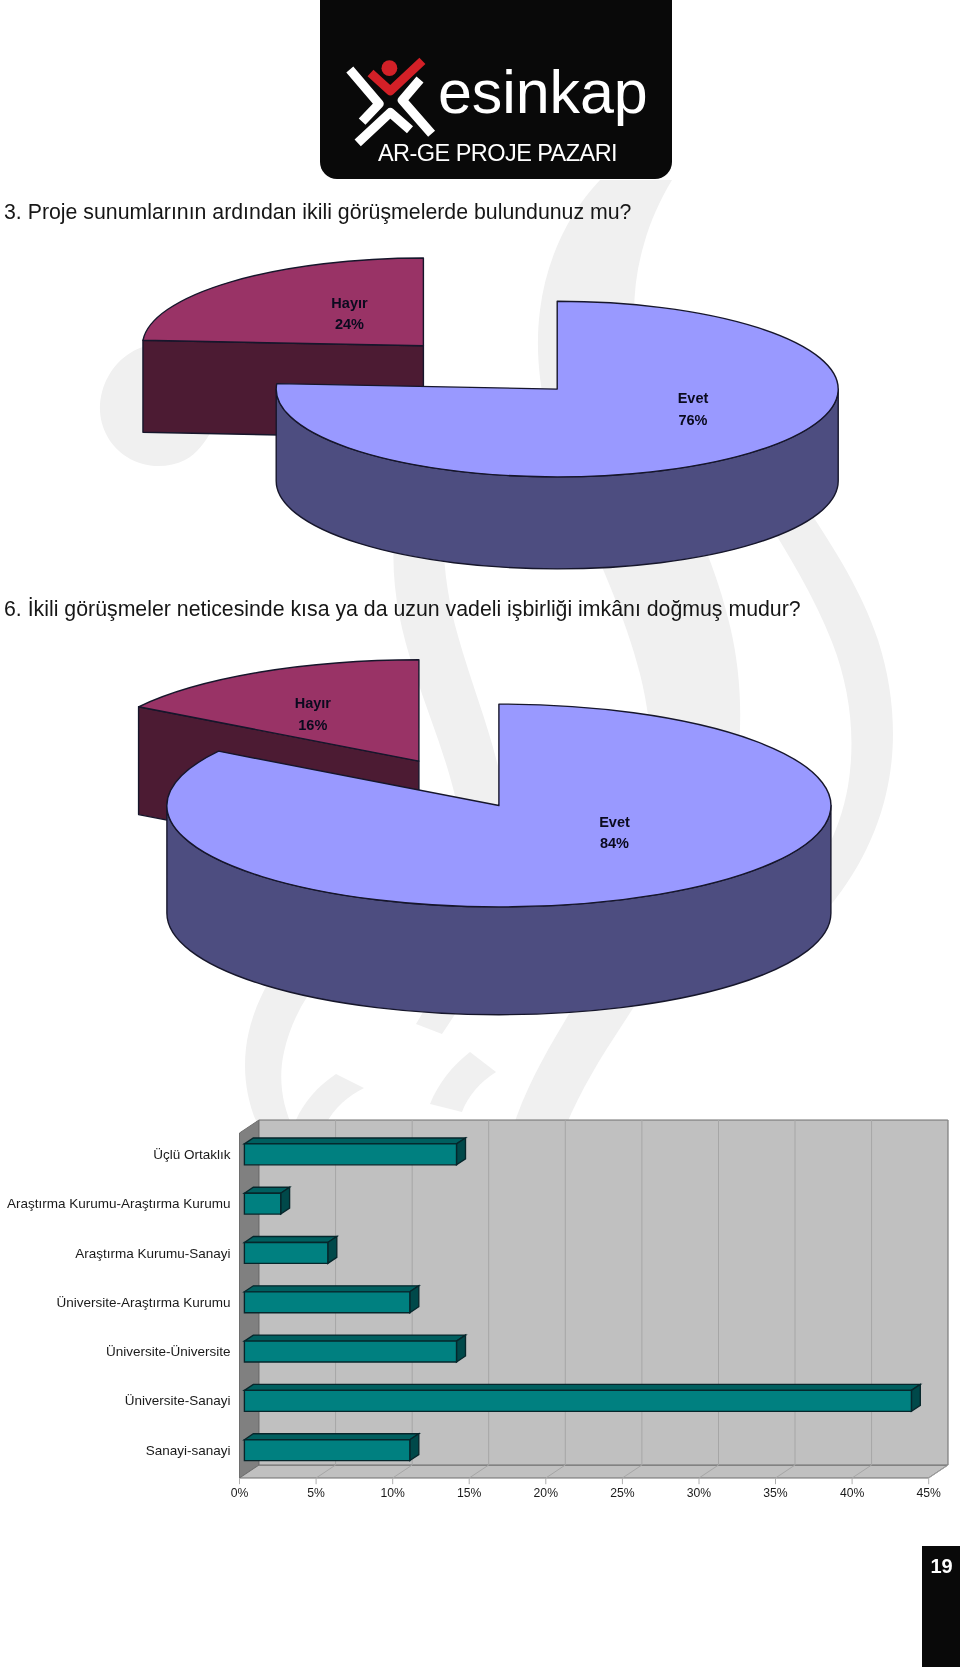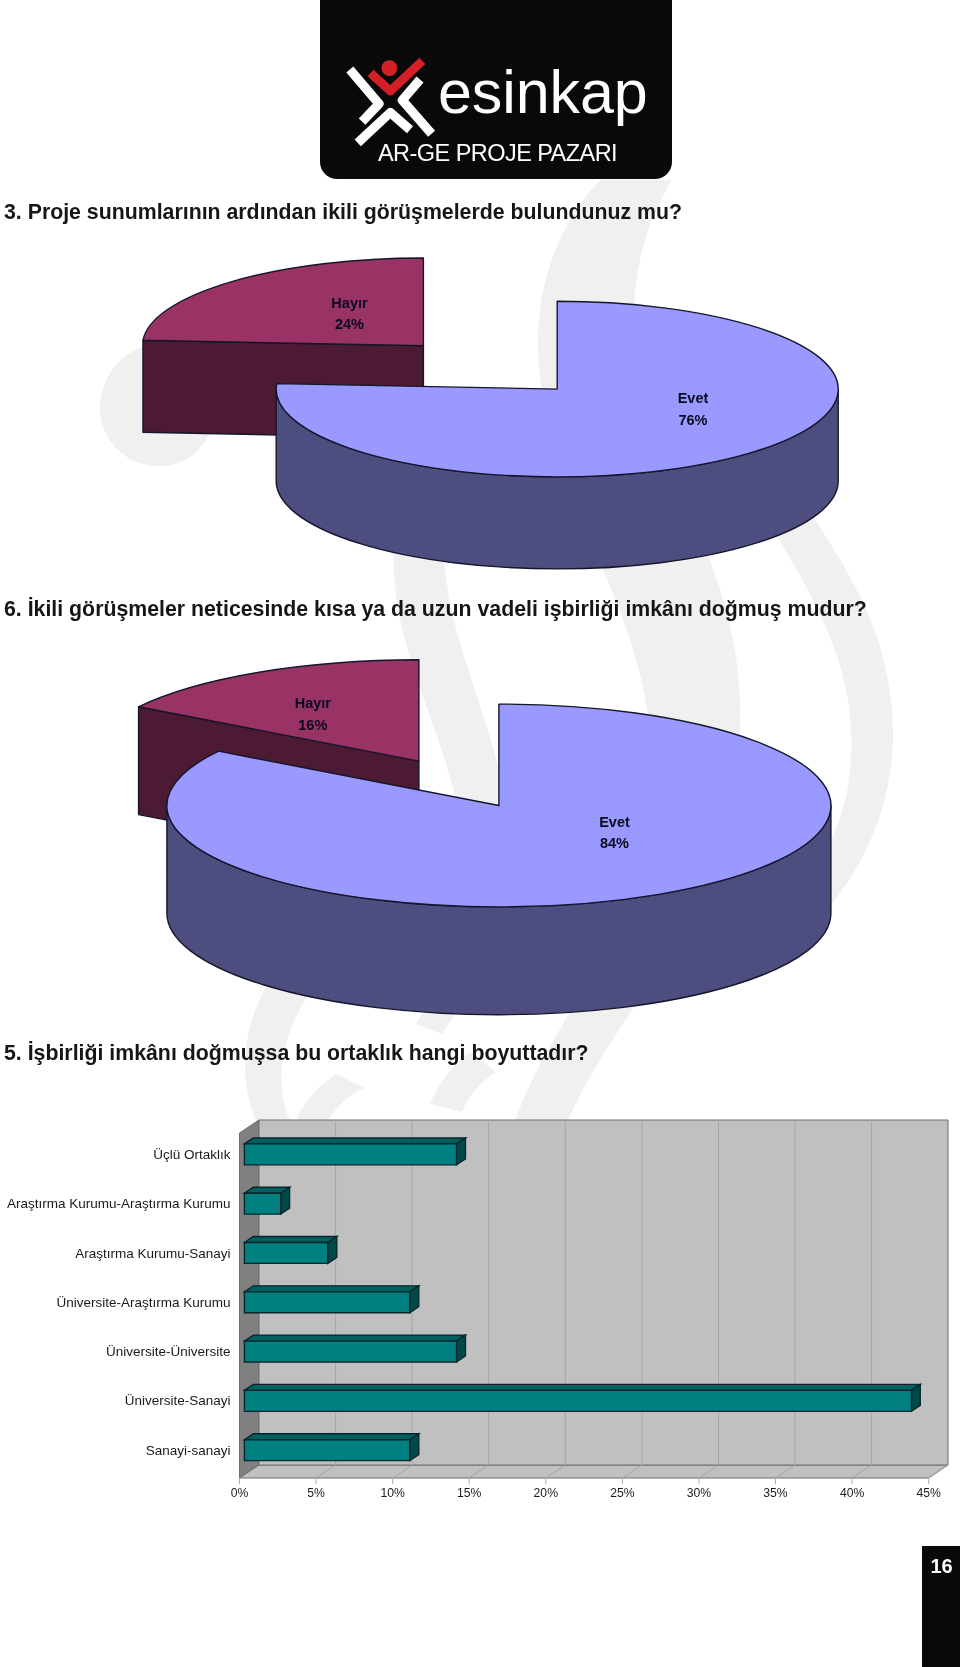--- a/index.html
+++ b/index.html
@@ -1,21 +1,21 @@
 <!DOCTYPE html>
 <html><head>
 <meta charset="utf-8">
 <style>
   html,body{margin:0;padding:0;}
   body{width:960px;height:1667px;background:#ffffff;overflow:hidden;
        font-family:"Liberation Sans",sans-serif;position:relative;}
   .page{position:absolute;left:0;top:0;width:960px;height:1659px;}
   #watermark{position:absolute;left:0;top:0;width:960px;height:1667px;z-index:0;}
   svg.chart{position:absolute;z-index:2;overflow:visible;}
-  .qtitle{position:absolute;z-index:4;font-weight:bold;color:#161616;
+  .qtitle{position:absolute;z-index:4;font-weight:normal;color:#161616;
           font-size:21.3px;white-space:nowrap;letter-spacing:0px;line-height:1;}
   #logoBox{position:absolute;left:319.5px;top:-32px;width:352px;height:211px;background:#090909;
            border-radius:17px;z-index:3;}
   #pageNum{position:absolute;left:921.5px;top:1546px;width:64px;height:125px;background:#090909;z-index:3;}
   #pageNum span{position:absolute;left:9px;top:9px;color:#ffffff;font-size:20px;font-weight:bold;
                 font-family:"Liberation Sans",sans-serif;}
   .logosvg{position:absolute;left:0;top:0;}
 </style>
 </head>
 <body>
@@ -105,21 +105,20 @@
           <path d="M830.90,805.50 A332.00,101.40 0 0 1 166.90,805.50 L166.90,913.30 A332.00,101.40 0 0 0 830.90,913.30 L830.90,805.50 Z" fill="#4D4D80" stroke="#16162B" stroke-width="1.4" stroke-linejoin="round"></path>
           <path d="M498.90,805.50 L498.90,704.10 A332.00,101.40 0 1 1 218.58,751.17 Z" fill="#9999FF" stroke="#16162B" stroke-width="1.4" stroke-linejoin="round"></path>
         </g>
       </g>
     <text x="312.8" y="708.3" font-size="14.5" font-weight="bold" text-anchor="middle" fill="#0A0A1E">Hayır</text>
     <text x="312.8" y="729.9" font-size="14.5" font-weight="bold" text-anchor="middle" fill="#0A0A1E">16%</text>
     <text x="614.5" y="826.5" font-size="14.5" font-weight="bold" text-anchor="middle" fill="#0A0A1E">Evet</text>
     <text x="614.5" y="848.1" font-size="14.5" font-weight="bold" text-anchor="middle" fill="#0A0A1E">84%</text>
   </svg>
 
-  <div class="qtitle" style="left:4px;top:1042.5px">5. İşbirliği imkânı doğmuşsa bu ortaklık hangi boyuttadır?</div>
 
   <svg class="chart" id="barchart" style="left:0;top:0;width:960px;height:1667px">
       <polygon points="239.5,1133.0 259.0,1120.0 259.0,1465.0 239.5,1478.0" fill="#808080" stroke="#6E6E6E" stroke-width="1"></polygon>
       <polygon points="239.5,1478.0 259.0,1465.0 947.9,1465.0 928.4,1478.0" fill="#C0C0C0" stroke="#6E6E6E" stroke-width="1"></polygon>
       <polygon points="259.0,1120.0 947.9,1120.0 947.9,1465.0 259.0,1465.0" fill="#C0C0C0" stroke="#6E6E6E" stroke-width="1"></polygon>
       <g>
         <line x1="239.5" y1="1478.0" x2="239.5" y2="1484.2" stroke="#B0B0B0" stroke-width="1"></line>
         <line x1="335.6" y1="1120.0" x2="335.6" y2="1465.0" stroke="#A6A6A6" stroke-width="1"></line>
         <line x1="316.1" y1="1478.0" x2="335.6" y2="1465.0" stroke="#A6A6A6" stroke-width="1"></line>
         <line x1="316.1" y1="1478.0" x2="316.1" y2="1484.2" stroke="#B0B0B0" stroke-width="1"></line>
@@ -196,15 +195,15 @@
       <text x="230.5" y="1159.0" font-size="13.5" text-anchor="end" fill="#1A1A1A" font-family="'Liberation Sans',sans-serif">Üçlü Ortaklık</text>
       <text x="230.5" y="1208.3" font-size="13.5" text-anchor="end" fill="#1A1A1A" font-family="'Liberation Sans',sans-serif">Araştırma Kurumu-Araştırma Kurumu</text>
       <text x="230.5" y="1257.6" font-size="13.5" text-anchor="end" fill="#1A1A1A" font-family="'Liberation Sans',sans-serif">Araştırma Kurumu-Sanayi</text>
       <text x="230.5" y="1306.8" font-size="13.5" text-anchor="end" fill="#1A1A1A" font-family="'Liberation Sans',sans-serif">Üniversite-Araştırma Kurumu</text>
       <text x="230.5" y="1356.1" font-size="13.5" text-anchor="end" fill="#1A1A1A" font-family="'Liberation Sans',sans-serif">Üniversite-Üniversite</text>
       <text x="230.5" y="1405.4" font-size="13.5" text-anchor="end" fill="#1A1A1A" font-family="'Liberation Sans',sans-serif">Üniversite-Sanayi</text>
       <text x="230.5" y="1454.7" font-size="13.5" text-anchor="end" fill="#1A1A1A" font-family="'Liberation Sans',sans-serif">Sanayi-sanayi</text>
     </svg>
 
   <div id="pageNum">
-    <span>16</span>
+    <span>19</span>
   </div>
 </div>
 
 </body></html>

